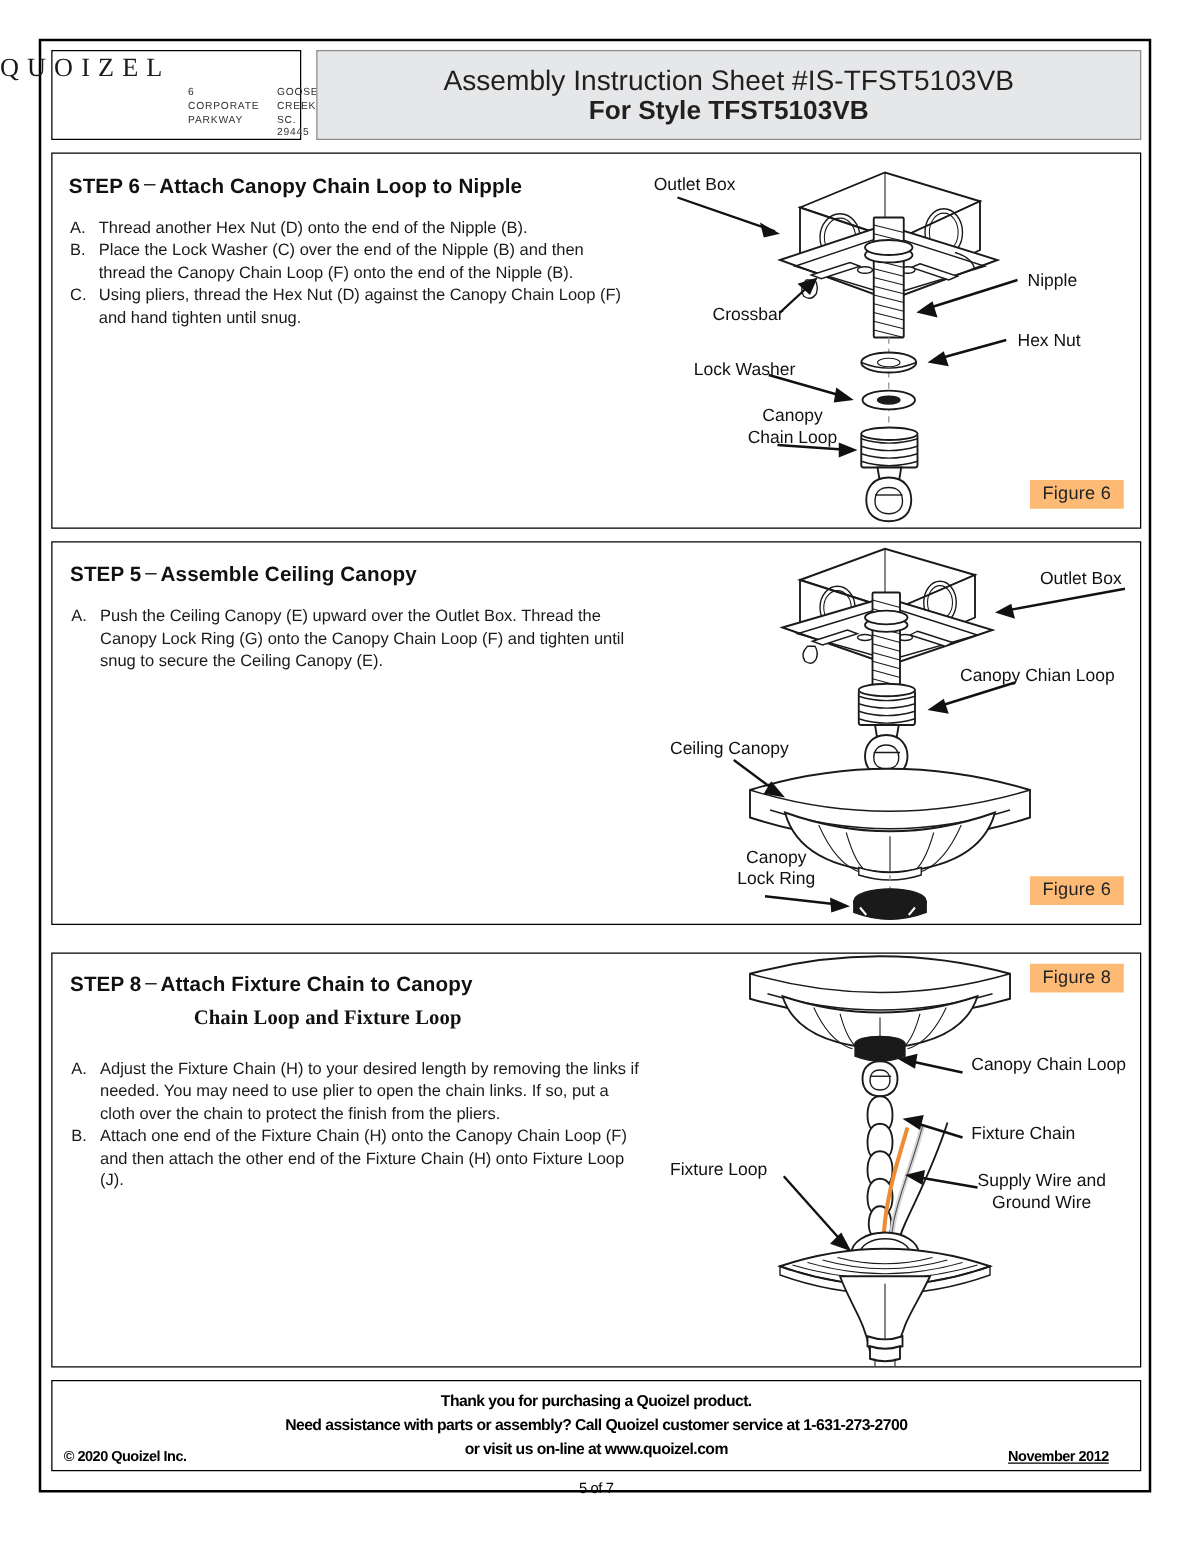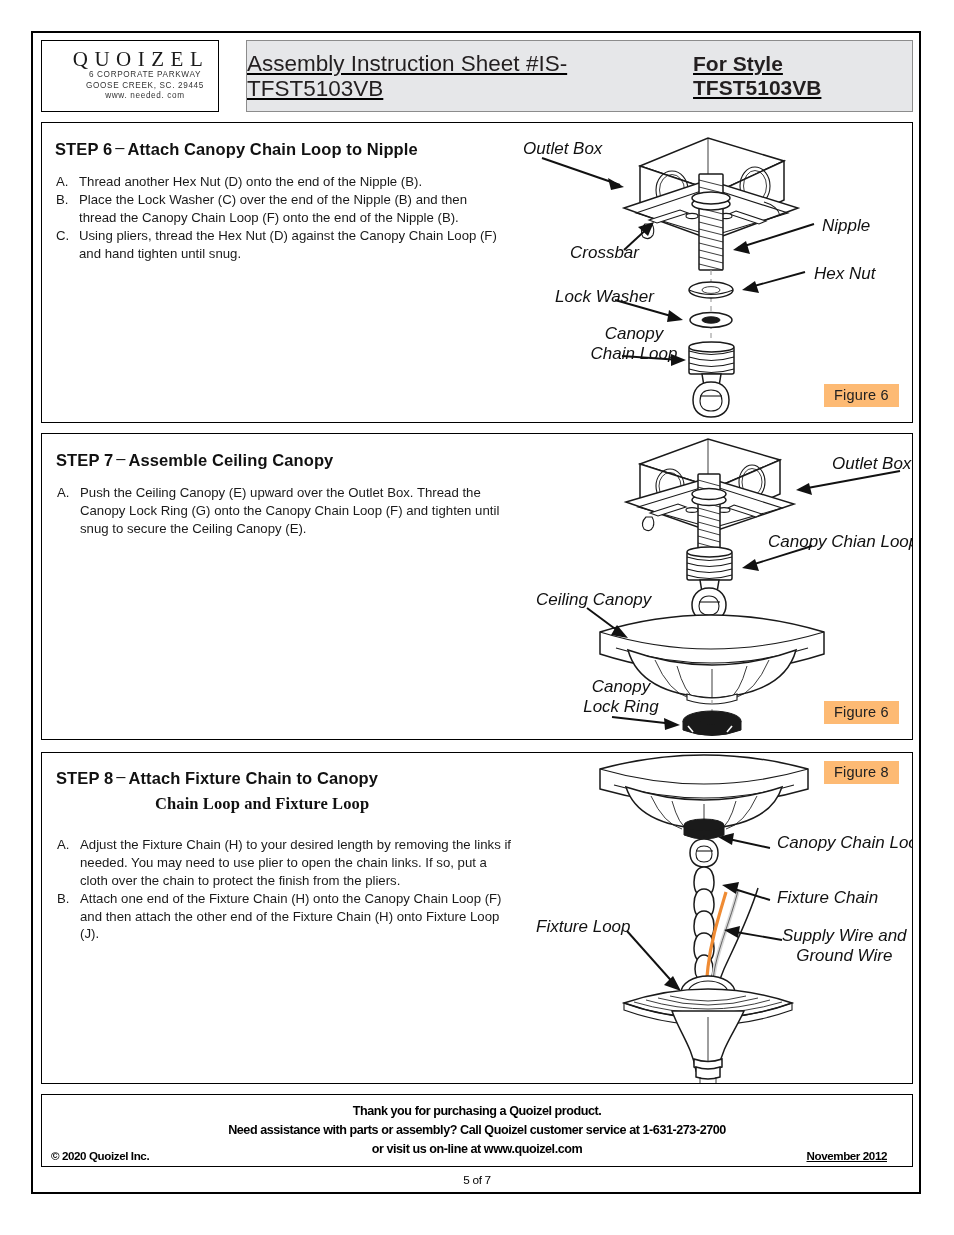--- a/index.html
+++ b/index.html
@@ -35,56 +35,56 @@
     height: 1146px;
   }
 
   
   .header-row {
     display: flex;
     align-items: stretch;
     height: 72px;
   }
   .logo-box {
-    width: 178px;
+    width: 200px;
     border: 1.5px solid #000;
     box-sizing: border-box;
     display: flex;
-    flex-direction: column;
+    flex-direction: row;
     justify-content: center;
     padding: 2px 0 4px 16px;
   }
   .logo-word {
     font-family: "Liberation Serif", serif;
     font-size: 21px;
     letter-spacing: 6.5px;
     text-align: center;
     padding-left: 6px;
     line-height: 1.05;
     color: #1a1a1a;
   }
   .logo-addr {
-    text-align: center;
+    text-align: left;
     font-size: 8.2px;
     letter-spacing: 0.65px;
     line-height: 1.32;
     color: #333;
     padding-left: 14px;
+    margin-top: 26px;
   }
   .title-box {
     flex: 1;
-    margin-left: 27px;
+    margin-left: 12px;
     background: #e6e7e9;
     border: 1.2px solid #8c8c8c;
     box-sizing: border-box;
     display: flex;
-    flex-direction: row;
+    flex-direction: column;
     align-items: center;
     justify-content: center;
-    text-decoration: underline;
   }
   .title-line1 {
     font-size: 22.5px;
     line-height: 1.12;
     color: #231f20;
   }
   .title-line2 {
     font-size: 21px;
     font-weight: bold;
     line-height: 1.12;
@@ -93,21 +93,21 @@
 
   
   .panel {
     border: 1.6px solid #000;
     box-sizing: border-box;
     position: relative;
     overflow: hidden;
   }
   .panel-6 { height: 301px; margin-top: 10px; }
   .panel-7 { height: 307px; margin-top: 10px; }
-  .panel-8 { height: 332px; margin-top: 12px; }
+  .panel-8 { height: 332px; margin-top: 22px; }
   .panel-footer { height: 73px; margin-top: 10px; }
 
   .step-head {
     position: absolute;
     font-weight: bold;
     font-size: 16.5px;
     letter-spacing: 0.1px;
     color: #111;
     white-space: pre;
   }
@@ -135,25 +135,24 @@
     background: #fdba74;
     font-size: 14.5px;
     color: #222;
     padding: 3px 10px 4px 10px;
     letter-spacing: 0.2px;
   }
 
   
   .fig-label {
     position: absolute;
-    font-size: 17px;
+    font-size: 14px;
     line-height: 1.2;
     color: #111;
     white-space: pre;
-    font-style: italic;
   }
   .fig-label.center { text-align: center; }
 
   svg.art { position: absolute; overflow: visible; }
   .ln   { fill: none; stroke: #1a1a1a; stroke-width: 1.5; }
   .ln-t { fill: none; stroke: #1a1a1a; stroke-width: 1.1; }
   .ln-h { fill: none; stroke: #1a1a1a; stroke-width: 0.85; }
   .fillw { fill: #ffffff; stroke: #1a1a1a; stroke-width: 1.5; }
   .fillw-t { fill: #ffffff; stroke: #1a1a1a; stroke-width: 1.1; }
   .filld { fill: #1a1a1a; stroke: #1a1a1a; stroke-width: 1; }
@@ -329,21 +328,21 @@
     <div class="fig-label" style="left:772px; top:141px;">Hex Nut</div>
     <div class="fig-label" style="left:513px; top:164px;">Lock Washer</div>
     <div class="fig-label center" style="left:540px; top:201px; width:104px;"><span style="white-space:pre-line">Canopy
 Chain Loop</span></div>
 
     <div class="fig-badge" style="left:782px; top:261px;">Figure 6</div>
   </div>
 
   <div class="panel panel-7">
 
-    <div class="step-head" style="left:14px; top:15px;"><span>STEP 7</span><span class="dash">–</span><span>Assemble Ceiling Canopy</span></div>
+    <div class="step-head" style="left:14px; top:15px;"><span>STEP 5</span><span class="dash">–</span><span>Assemble Ceiling Canopy</span></div>
 
     <div class="step-body" style="left:15px; top:50px; width:455px;">
       <div class="item">
         <div class="item-mark">A.</div>
         <div class="item-text">Push the Ceiling Canopy (E) upward over the Outlet Box. Thread the Canopy Lock Ring (G) onto the Canopy Chain Loop (F) and tighten until snug to secure the Ceiling Canopy (E).</div>
       </div>
     </div>
 
     <svg class="art" style="left:470px; top:2px;" width="400" height="300" viewBox="0 0 400 300">
 

